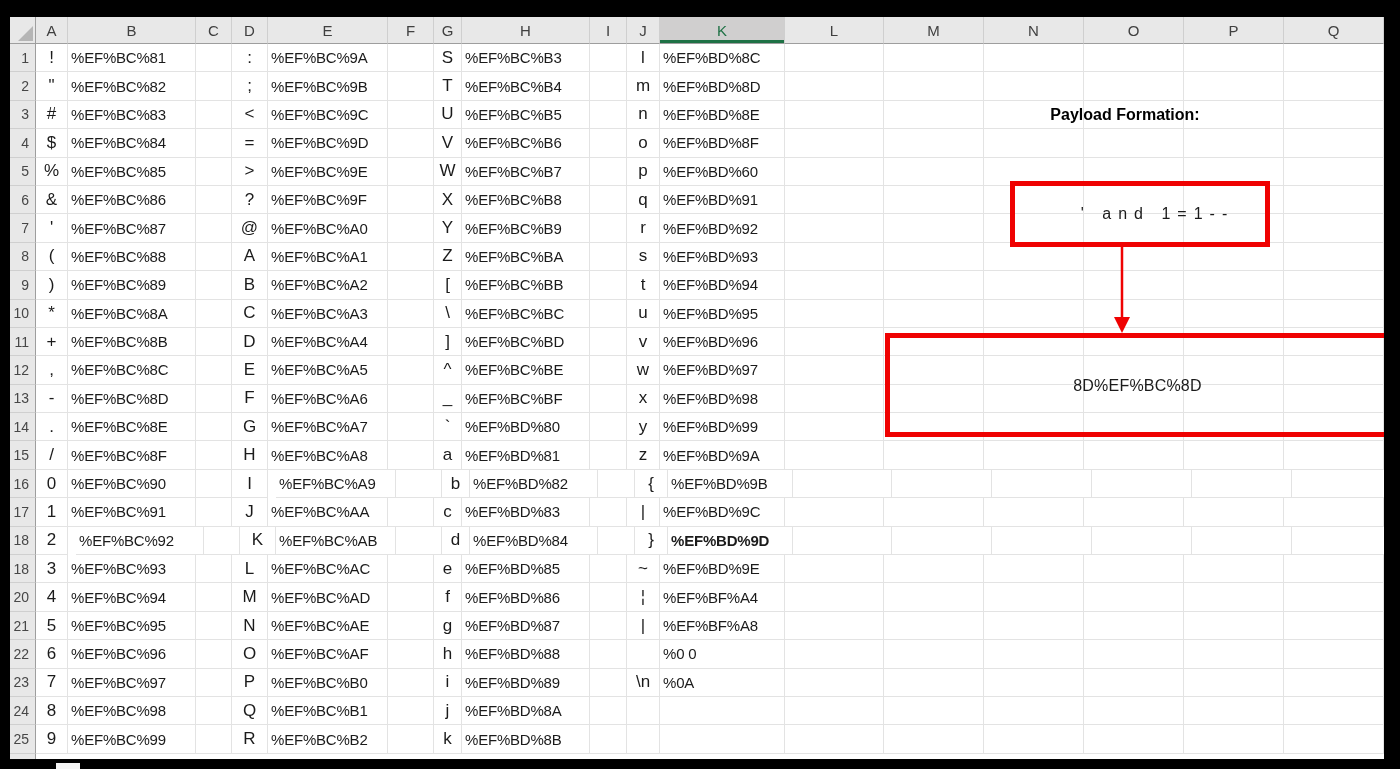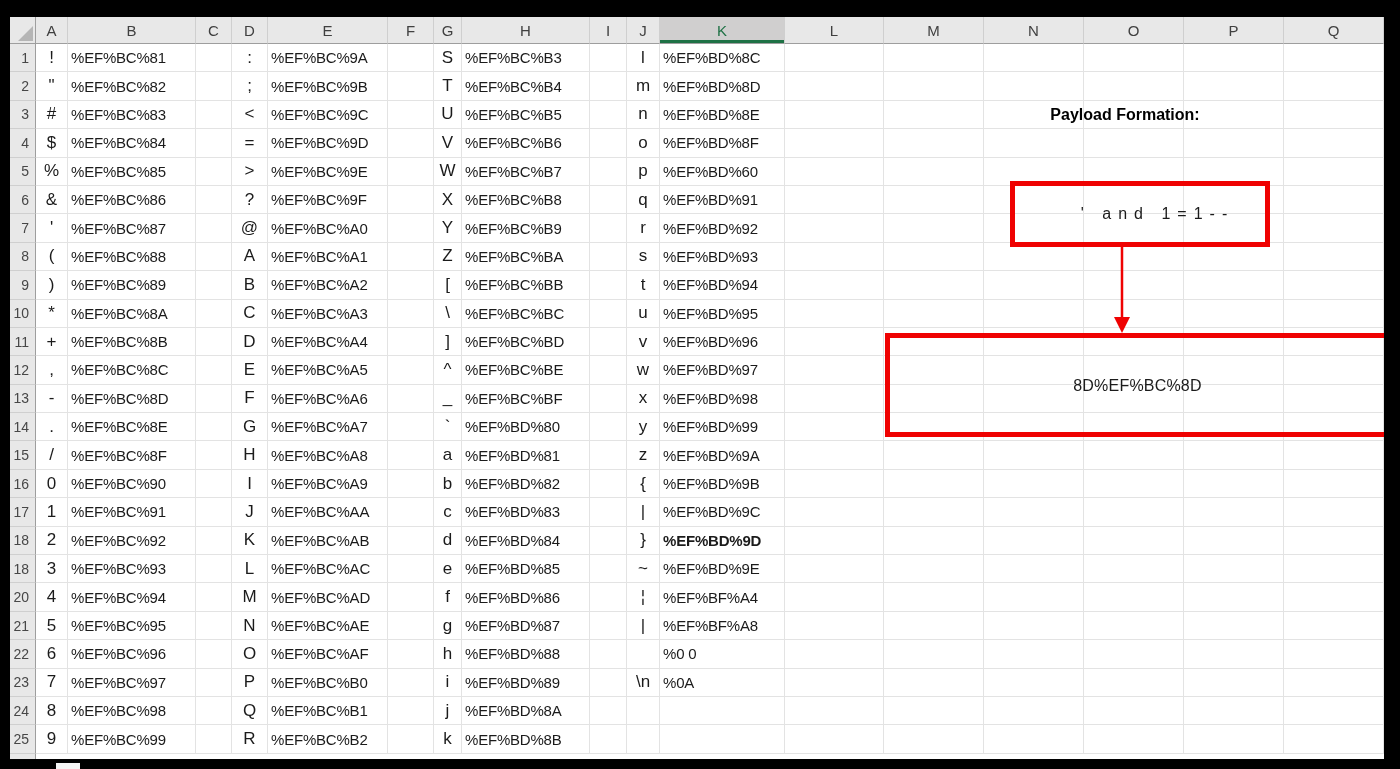--- a/index.html
+++ b/index.html
@@ -411,21 +411,21 @@
           <div class="cell" style="width: 100px;"></div>
           <div class="cell" style="width: 100px;"></div>
           <div class="cell" style="width: 100px;"></div>
         </div>
         <div class="row">
           <div class="rowhdr">16</div>
           <div class="cell char" style="width: 32px;">0</div>
           <div class="cell enc" style="width: 128px;">%EF%BC%90</div>
           <div class="cell" style="width: 36px;"></div>
           <div class="cell char" style="width: 36px;">I</div>
-          <div class="cell enc" style="width: 120px;">%EF%BC%A9</div>
+          <div class="cell enc" style="width: 120px; margin-left: 8px;">%EF%BC%A9</div>
           <div class="cell" style="width: 46px;"></div>
           <div class="cell char" style="width: 28px;">b</div>
           <div class="cell enc" style="width: 128px;">%EF%BD%82</div>
           <div class="cell" style="width: 37px;"></div>
           <div class="cell char" style="width: 33px;">{</div>
           <div class="cell enc" style="width: 125px;">%EF%BD%9B</div>
           <div class="cell" style="width: 99px;"></div>
           <div class="cell" style="width: 100px;"></div>
           <div class="cell" style="width: 100px;"></div>
           <div class="cell" style="width: 100px;"></div>
@@ -448,21 +448,21 @@
           <div class="cell" style="width: 99px;"></div>
           <div class="cell" style="width: 100px;"></div>
           <div class="cell" style="width: 100px;"></div>
           <div class="cell" style="width: 100px;"></div>
           <div class="cell" style="width: 100px;"></div>
           <div class="cell" style="width: 100px;"></div>
         </div>
         <div class="row">
           <div class="rowhdr">18</div>
           <div class="cell char" style="width: 32px;">2</div>
-          <div class="cell enc" style="width: 128px;">%EF%BC%92</div>
+          <div class="cell enc" style="width: 128px; margin-left: 8px;">%EF%BC%92</div>
           <div class="cell" style="width: 36px;"></div>
           <div class="cell char" style="width: 36px;">K</div>
           <div class="cell enc" style="width: 120px;">%EF%BC%AB</div>
           <div class="cell" style="width: 46px;"></div>
           <div class="cell char" style="width: 28px;">d</div>
           <div class="cell enc" style="width: 128px;">%EF%BD%84</div>
           <div class="cell" style="width: 37px;"></div>
           <div class="cell char" style="width: 33px;">}</div>
           <div class="cell enc" style="width: 125px; font-weight: bold;">%EF%BD%9D</div>
           <div class="cell" style="width: 99px;"></div>

